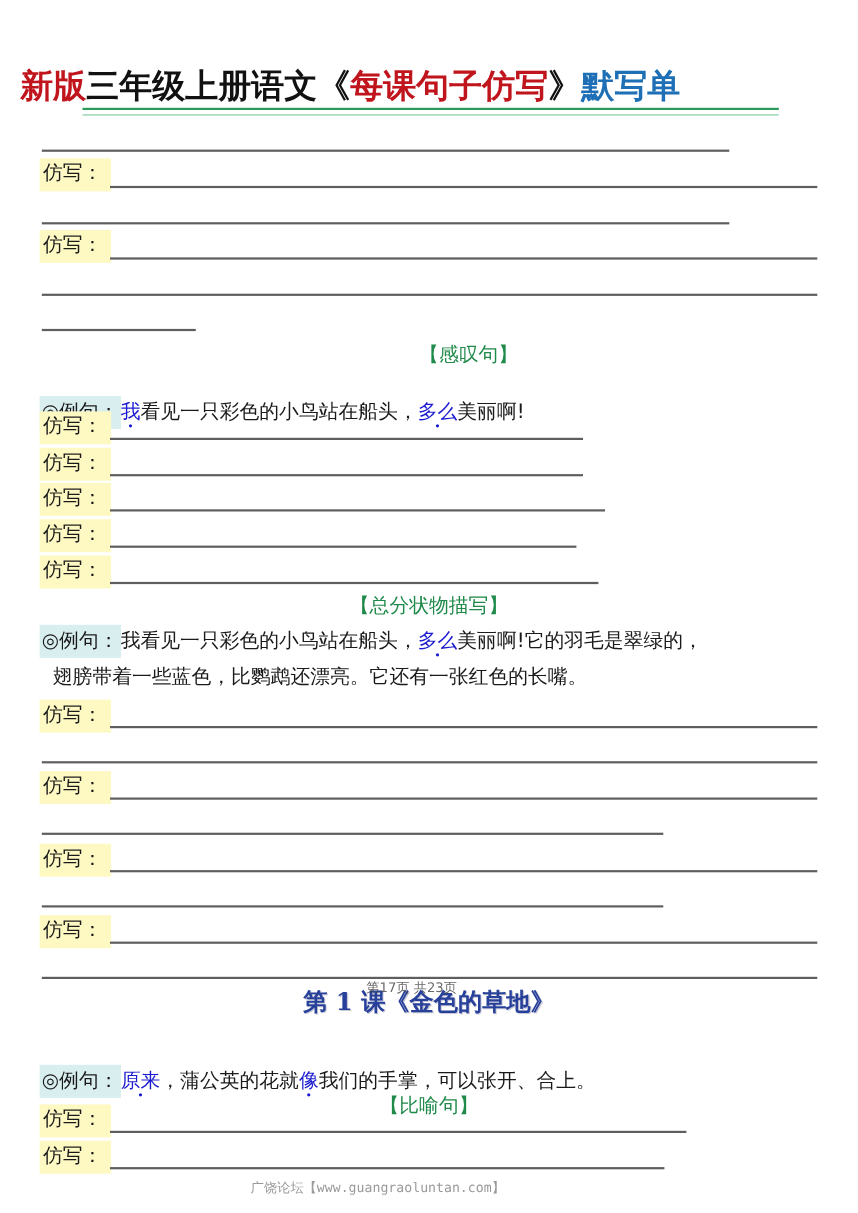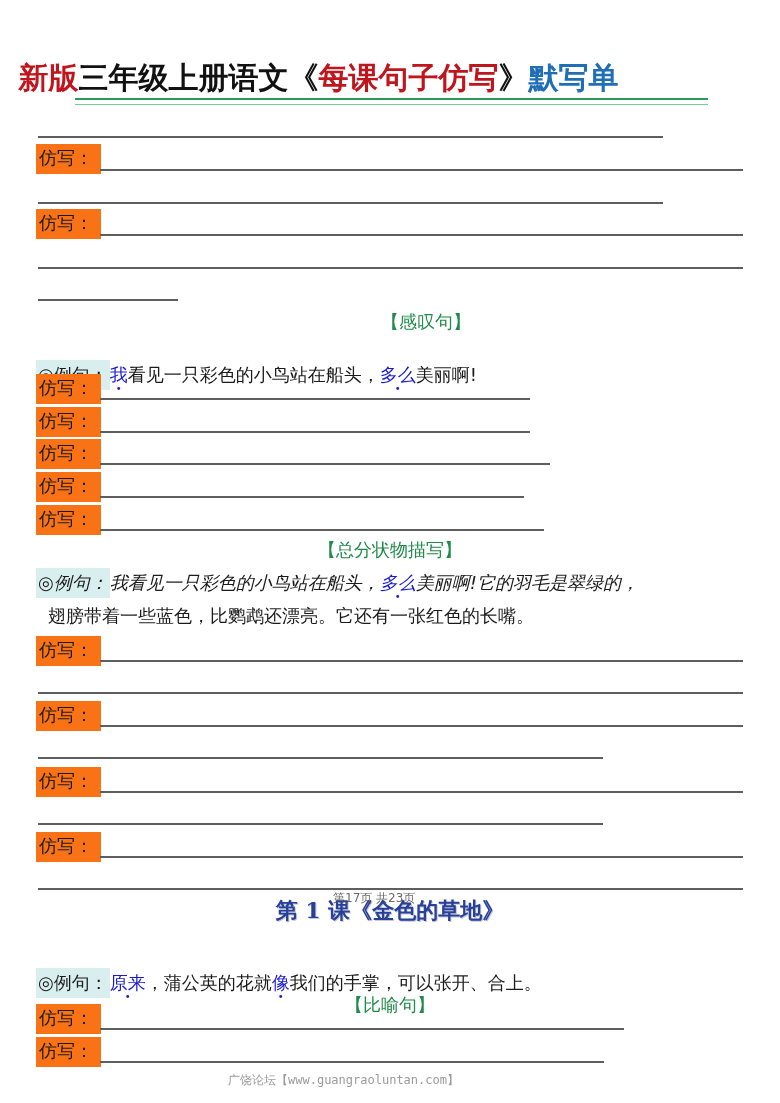--- a/index.html
+++ b/index.html
@@ -8,21 +8,21 @@
   .abs { position:absolute; }
   .title { left:0; width:637px; top:58px; text-align:center; font-family:"DejaVu Serif","Liberation Serif",serif;
            font-weight:bold; font-size:30px; letter-spacing:0px; white-space:nowrap; }
   .t-red { color:#c0151d; }
   .t-black { color:#111111; }
   .t-blue { color:#1e6fb5; }
   .title-rule { left:75px; width:633px; top:98px; height:4px;
                 border-top:2px solid #2a9a5a; border-bottom:1px solid #7cc99a; }
   .line { height:0; border-top:2px solid #5e5e5e; }
   .label { font-size:18px; line-height:28px; height:30px; padding:0 8px 0 3px; white-space:nowrap; }
-  .lbl-y { background:#f97316; left:36px; }
+  .lbl-y { background:#fef9c3; left:36px; }
   .lbl-c { background:#d9eeef; left:36px; }
   .section { left:0; width:780px; text-align:center; font-size:18px; color:#1f8a4a; white-space:nowrap; }
   .example { left:36px; font-size:18px; line-height:30px; white-space:nowrap; }
   .em { color:#1a1ad0; position:relative; }
   .em::after { content:"•"; position:absolute; left:50%; bottom:-9px; transform:translateX(-50%);
                font-size:10px; color:#1a1ad0; line-height:10px; }
   .lesson { left:0; width:780px; text-align:center; top:896px; font-family:"DejaVu Serif","Liberation Serif",serif;
             font-weight:bold; font-size:22px; color:#27409a; white-space:nowrap; text-shadow:1px 1px 0 #c9c9d6; }
   .pagenum { left:333px; top:890px; font-size:12px; color:#444; white-space:nowrap; opacity:0.8; }
   .footer { left:0; width:687px; top:1072px; text-align:center; font-size:12px; color:#9a9a9a;
@@ -55,21 +55,21 @@
 <div class="abs label lbl-y" style="top:407px;">仿写：</div>
 <div class="abs line" style="left:100px; width:430px; top:431px;"></div>
 <div class="abs label lbl-y" style="top:439px;">仿写：</div>
 <div class="abs line" style="left:100px; width:450px; top:463px;"></div>
 <div class="abs label lbl-y" style="top:472px;">仿写：</div>
 <div class="abs line" style="left:100px; width:424px; top:496px;"></div>
 <div class="abs label lbl-y" style="top:505px;">仿写：</div>
 <div class="abs line" style="left:100px; width:444px; top:529px;"></div>
 
 <div class="abs section" style="top:538px;">【总分状物描写】</div>
-<div class="abs example" style="top:568px;font-style:italic;">
+<div class="abs example" style="top:568px;">
   <span class="lbl-c" style="padding:0 2px; display:inline-block; height:30px;">◎例句：</span><span>我看见一只彩色的小鸟站在船头，</span><span class="em">多么</span><span>美丽啊!它的羽毛是翠绿的，</span>
 </div>
 <div class="abs example" style="top:601px;margin-left:12px;">翅膀带着一些蓝色，比鹦鹉还漂亮。它还有一张红色的长嘴。</div>
 
 <div class="abs label lbl-y" style="top:636px;">仿写：</div>
 <div class="abs line" style="left:100px; width:643px; top:660px;"></div>
 <div class="abs line" style="left:38px; width:705px; top:692px;"></div>
 <div class="abs label lbl-y" style="top:701px;">仿写：</div>
 <div class="abs line" style="left:100px; width:643px; top:725px;"></div>
 <div class="abs line" style="left:38px; width:565px; top:757px;"></div>

